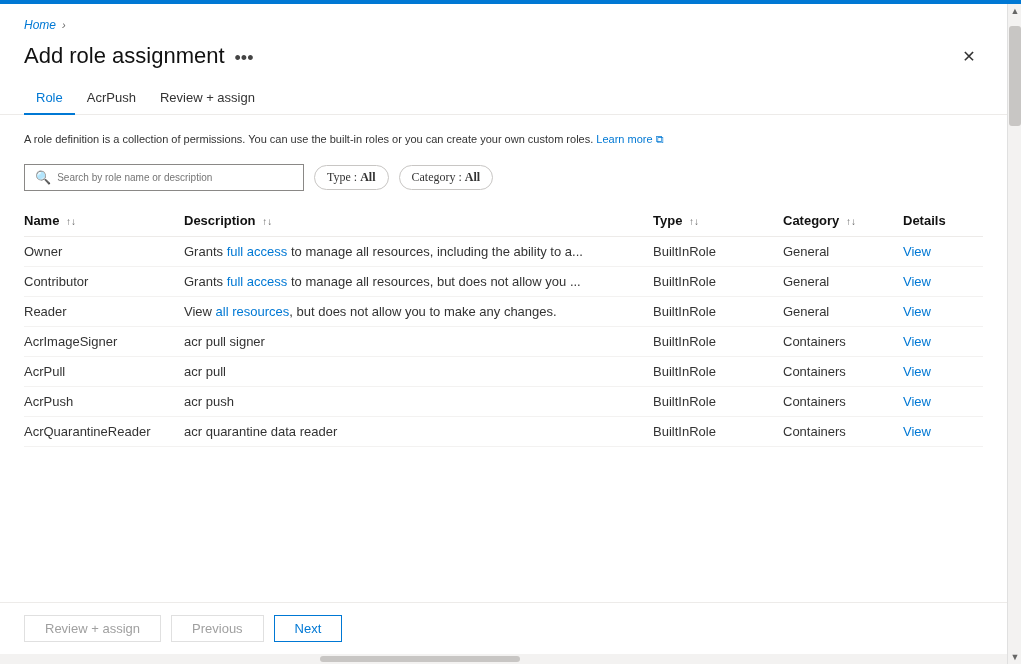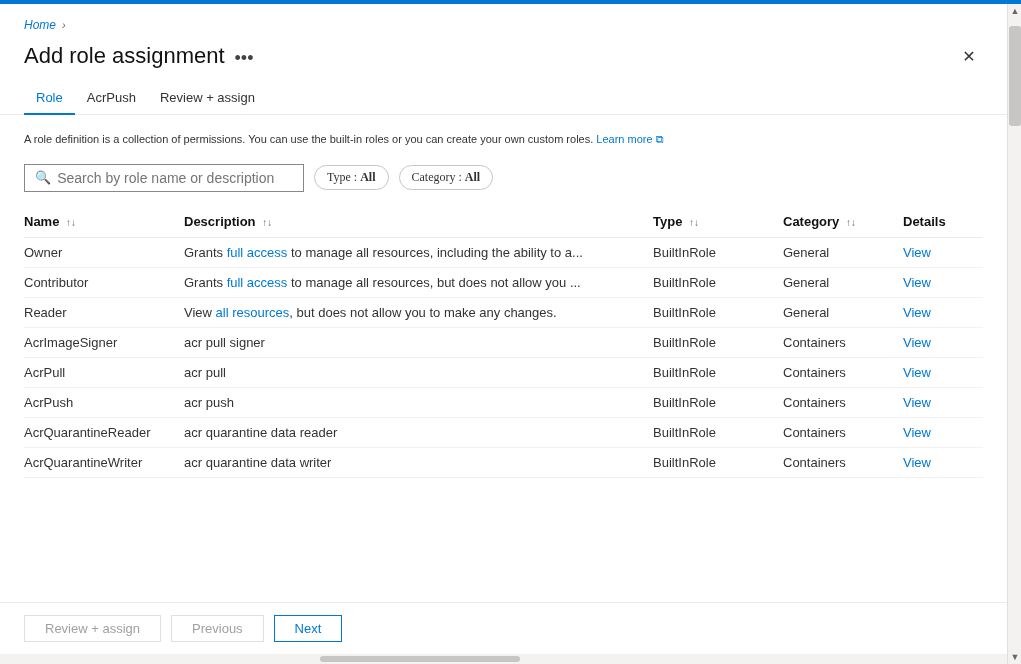--- a/index.html
+++ b/index.html
@@ -123,21 +123,21 @@
       align-items: center;
       border: 1px solid #8a8886;
       padding: 5px 10px;
       width: 280px;
       background: #fff;
       gap: 6px;
     }
     .search-box input {
       border: none;
       outline: none;
-      font-size: 14px;
+      font-size: 10px;
       color: #c2410c;
       flex: 1;
       background: transparent;
     }
     .search-icon-svg {
       color: #666;
       font-size: 13px;
     }
     .filter-pill {
       border: 1px solid #c8c6c4;
@@ -405,27 +405,20 @@
                 <td class="col-category">Containers</td>
                 <td class="col-details"><a class="view-link">View</a></td>
               </tr>
               <tr>
                 <td class="col-name">AcrQuarantineReader</td>
                 <td class="col-desc desc-text">acr quarantine data reader</td>
                 <td class="col-type">BuiltInRole</td>
                 <td class="col-category">Containers</td>
                 <td class="col-details"><a class="view-link">View</a></td>
               </tr>
-              <tr>
-                <td class="col-name">AcrQuarantineWriter</td>
-                <td class="col-desc desc-text">acr quarantine data writer</td>
-                <td class="col-type">BuiltInRole</td>
-                <td class="col-category">Containers</td>
-                <td class="col-details"><a class="view-link">View</a></td>
-              </tr>
             </tbody>
         </table>
 
       </div>
 
       <div class="footer">
         <button class="footer-btn disabled">
           <span>Review + assign</span>
         </button>
         <button class="footer-btn disabled">

